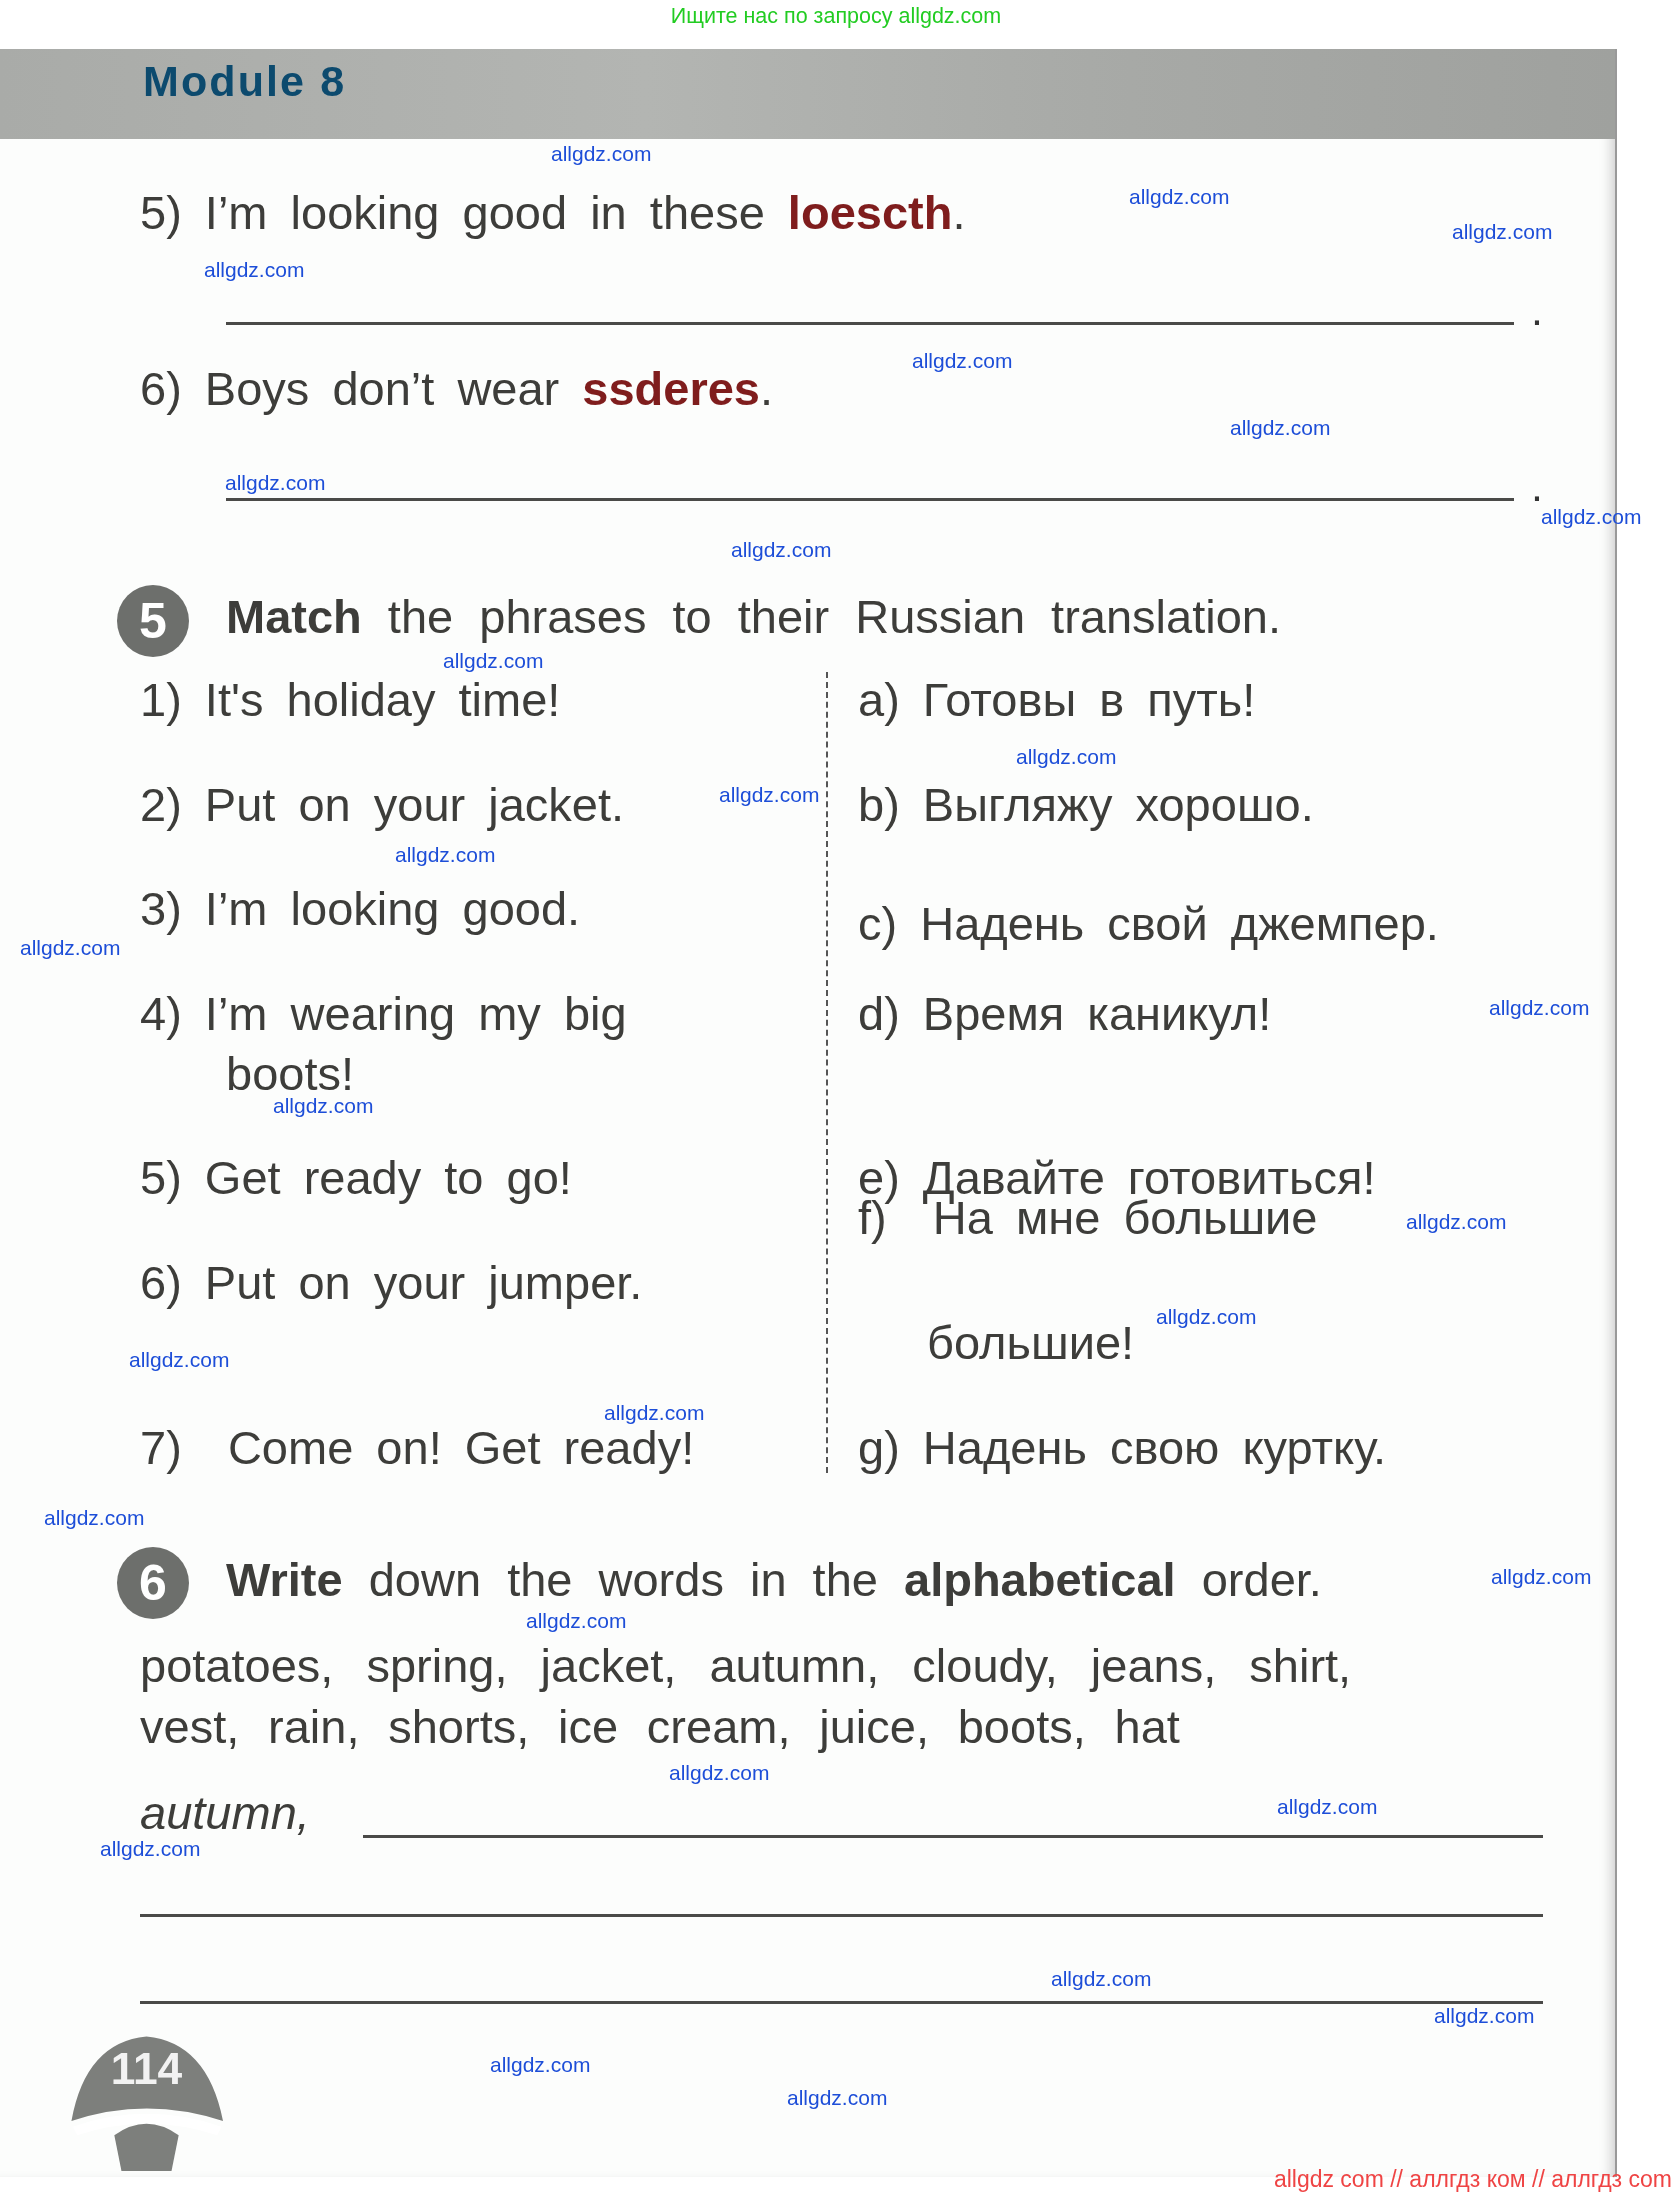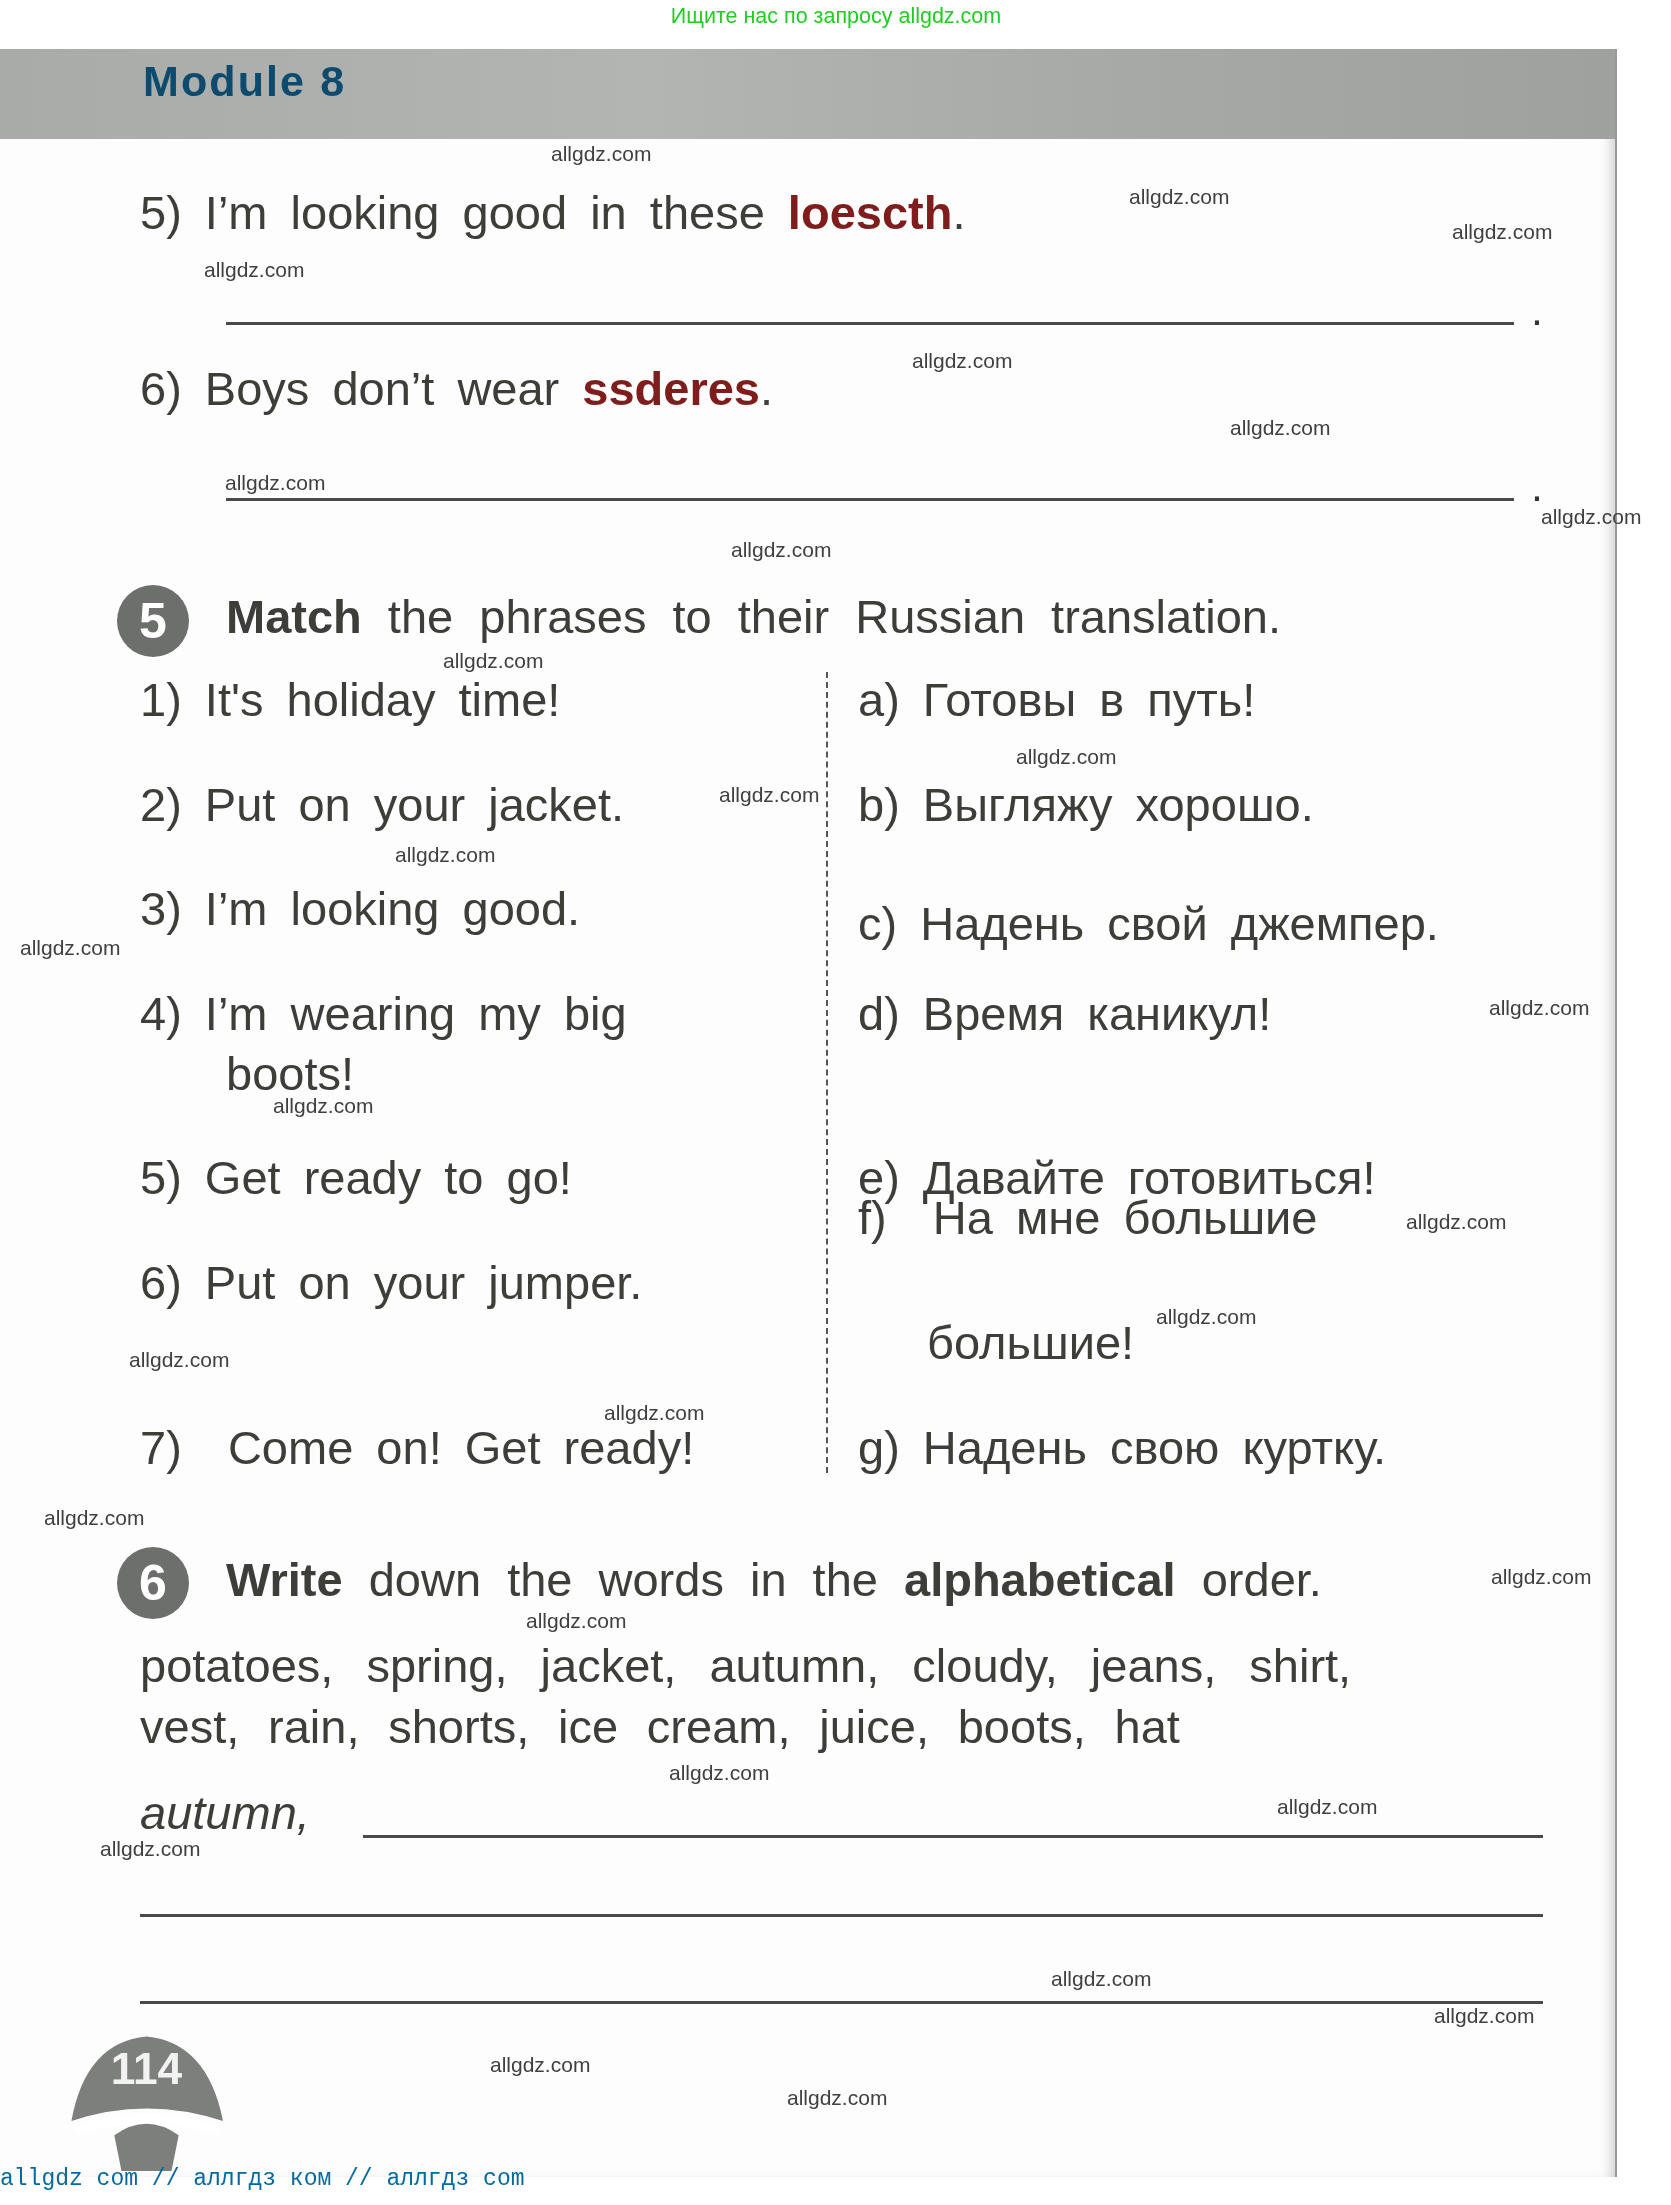--- a/index.html
+++ b/index.html
@@ -12,23 +12,23 @@
                  background:linear-gradient(90deg,#a9aba8 0%,#b3b5b2 40%,#a7a9a6 70%,#9fa19e 100%); }
   .module-title { position:absolute; left:143px; top:57px; font-size:43px; font-weight:bold; color:#0c4a6e; letter-spacing:2.1px; }
   .line-text { position:absolute; font-size:47px; white-space:nowrap; color:#3d3d3a; word-spacing:10px; }
   .line-text b { color:#7f1d1d; }
   .rule { position:absolute; height:2.9px; background:#4a4a48; }
   .dot-end { position:absolute; font-size:43px; color:#333; }
   .num-circle { position:absolute; width:72px; height:72px; border-radius:50%; background:#6d6f6c;
                 color:#fff; font-weight:bold; font-size:50px; text-align:center; line-height:72px; }
   .ex-title { position:absolute; font-size:47px; white-space:nowrap; color:#3d3d3a; word-spacing:13px; }
   .divider { position:absolute; left:826px; top:672px; width:0; height:801px; border-left:2.1px dashed #555; }
-  .wm { position:absolute; font-size:21px; color:#404040; white-space:nowrap; }
+  .wm { position:absolute; font-size:21px; color:#1d4ed8; white-space:nowrap; }
   .italic { font-style:italic; }
-  .bottom-banner { position:absolute; left:0; width:1672px; top:2166px; text-align:left; font-size:23px; color:#0369a1;font-family:Liberation Mono, monospace; }
+  .bottom-banner { position:absolute; left:0; width:1672px; top:2166px; text-align:right; font-size:23px; color:#ef4444; }
   .mushroom { position:absolute; left:64px; top:2028px; width:165px; height:143px; }
 </style>
 </head>
 <body>
 
 <div class="top-banner">Ищите нас по запросу allgdz.com</div>
 
 <div class="page"></div>
 <div class="header-band"></div>
 <div class="module-title">Module 8</div>

